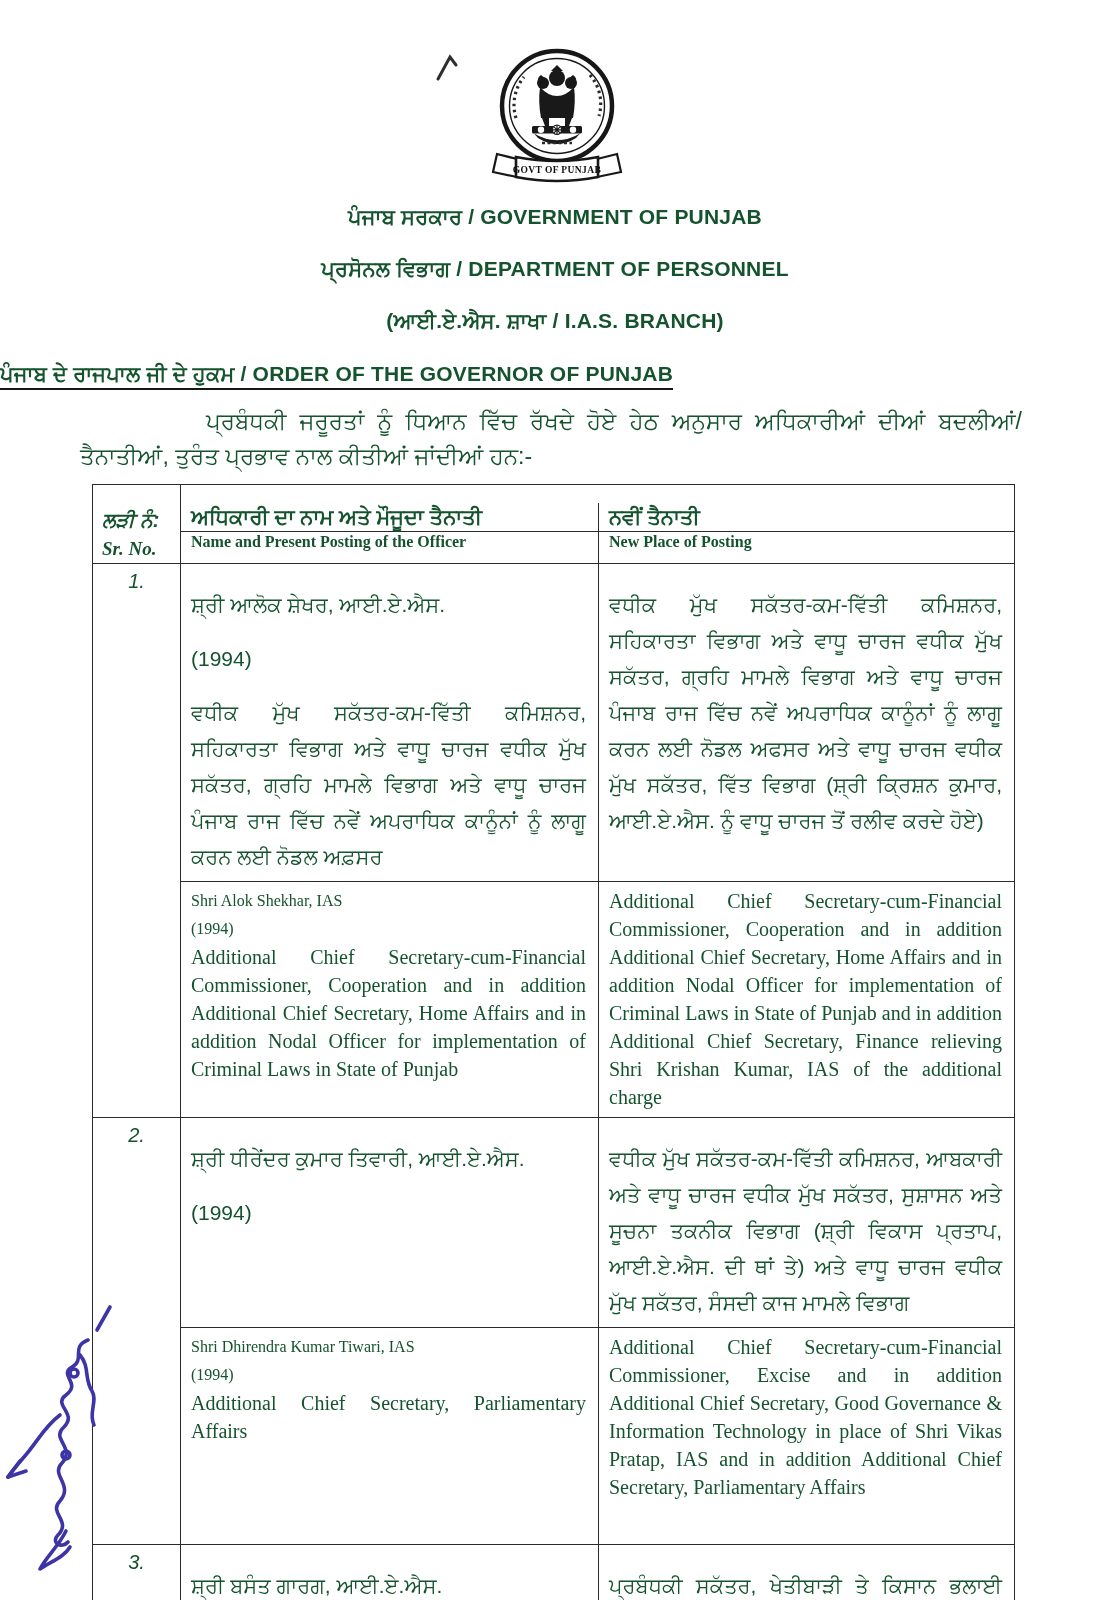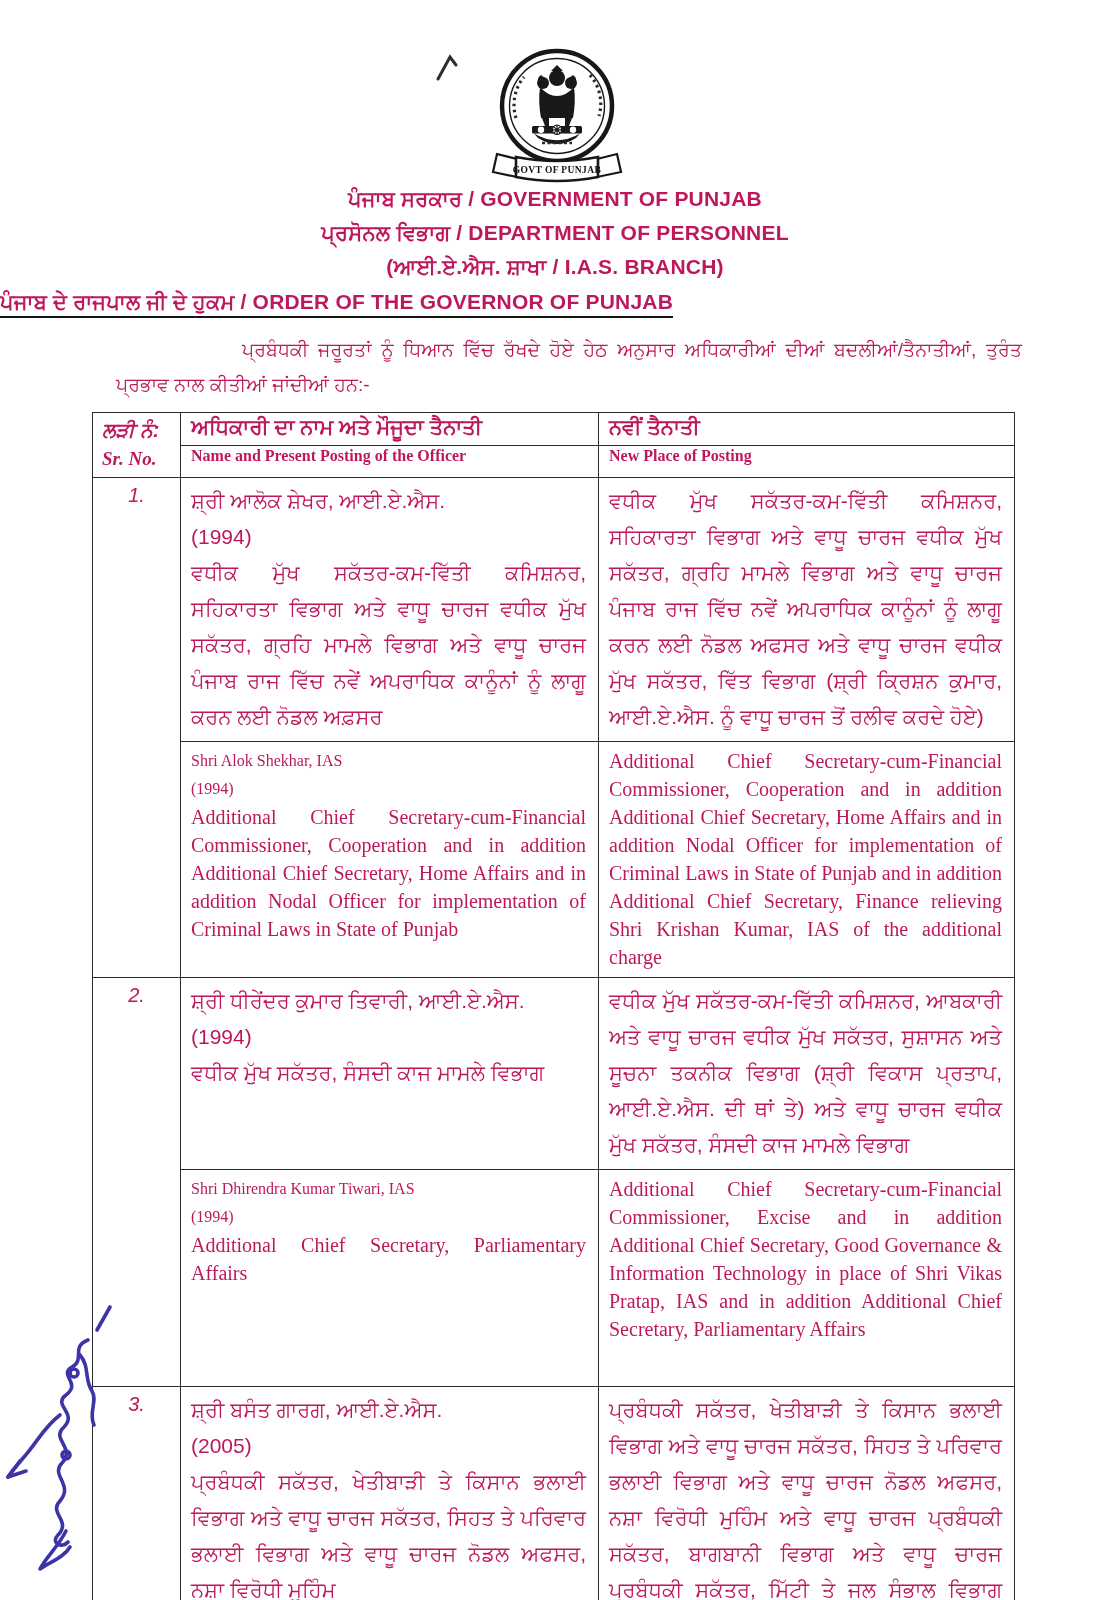--- a/index.html
+++ b/index.html
@@ -1,29 +1,29 @@
 <!DOCTYPE html>
 <html><head>
 <meta charset="utf-8">
 <style>
   html,body{margin:0;padding:0;background:#ffffff;}
   .page{position:relative;width:1110px;height:1600px;background:#ffffff;overflow:hidden;
-        color:#be185d;font-family:"Liberation Sans",sans-serif;}
-  .gurm{font-family:"Liberation Sans",sans-serif;}
+        color:#14532d;font-family:"Liberation Sans",sans-serif;}
+  .gurm{font-family:"Liberation Sans",sans-serif;margin-top:18px;}
   .eng{font-family:"Liberation Serif",serif;}
 
   
   .head-lines{padding-top:182px;text-align:center;}
   .head-line{font-size:21px;font-weight:bold;line-height:34px;letter-spacing:.2px;}
   .order-title{margin-top:6px;}
   .order-title span{display:inline-block;font-size:21px;font-weight:bold;
         border-bottom:2.5px solid #161616;padding-bottom:2px;letter-spacing:.2px;}
 
   
-  .intro-pa{margin:14px 88px 0 116px;font-size:19px;line-height:35px;
+  .intro-pa{margin:14px 88px 0 80px;font-size:23px;line-height:35px;
         text-align:justify;text-indent:126px;}
   .intro-en{margin:6px 88px 0 104px;font-size:21.5px;line-height:36px;
         text-align:justify;text-indent:126px;}
 
   
   .otable{margin:10px 0 0 92px;width:923px;border:1.6px solid #2b2b2b;box-sizing:border-box;}
   .trow{display:flex;border-top:1.6px solid #2b2b2b;}
   .trow:first-child{border-top:none;}
   .numcell{width:88px;flex:0 0 88px;border-right:1.6px solid #2b2b2b;box-sizing:border-box;
         padding:6px 4px 0 4px;text-align:center;font-size:20px;font-style:italic;}
@@ -149,21 +149,20 @@
       </div>
     </div>
 
     <div class="trow">
       <div class="numcell">2.</div>
       <div class="biling">
         <div class="subrow divided" style="min-height:164px;">
           <div class="cell c2">
             <div class="pa-line gurm">ਸ਼੍ਰੀ ਧੀਰੇਂਦਰ ਕੁਮਾਰ ਤਿਵਾਰੀ, ਆਈ.ਏ.ਐਸ.</div>
             <div class="pa-line gurm">(1994)</div>
-            <div class="pa-text gurm">ਵਧੀਕ ਮੁੱਖ ਸਕੱਤਰ, ਸੰਸਦੀ ਕਾਜ ਮਾਮਲੇ ਵਿਭਾਗ</div>
           </div>
           <div class="cell">
             <div class="pa-text gurm">ਵਧੀਕ ਮੁੱਖ ਸਕੱਤਰ-ਕਮ-ਵਿੱਤੀ ਕਮਿਸ਼ਨਰ, ਆਬਕਾਰੀ ਅਤੇ ਵਾਧੂ ਚਾਰਜ ਵਧੀਕ ਮੁੱਖ ਸਕੱਤਰ, ਸੁਸ਼ਾਸਨ ਅਤੇ ਸੂਚਨਾ ਤਕਨੀਕ ਵਿਭਾਗ (ਸ਼੍ਰੀ ਵਿਕਾਸ ਪ੍ਰਤਾਪ, ਆਈ.ਏ.ਐਸ. ਦੀ ਥਾਂ ਤੇ) ਅਤੇ ਵਾਧੂ ਚਾਰਜ ਵਧੀਕ ਮੁੱਖ ਸਕੱਤਰ, ਸੰਸਦੀ ਕਾਜ ਮਾਮਲੇ ਵਿਭਾਗ</div>
           </div>
         </div>
         <div class="subrow" style="min-height:216px;">
           <div class="cell c2">
             <div class="en-line eng">Shri Dhirendra  Kumar Tiwari, IAS</div>
             <div class="en-line eng">(1994)</div>
             <div class="en-text eng">Additional Chief Secretary, Parliamentary Affairs</div>

